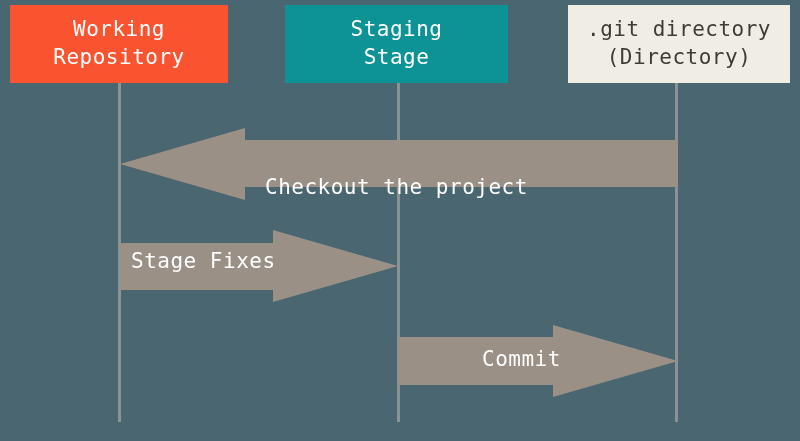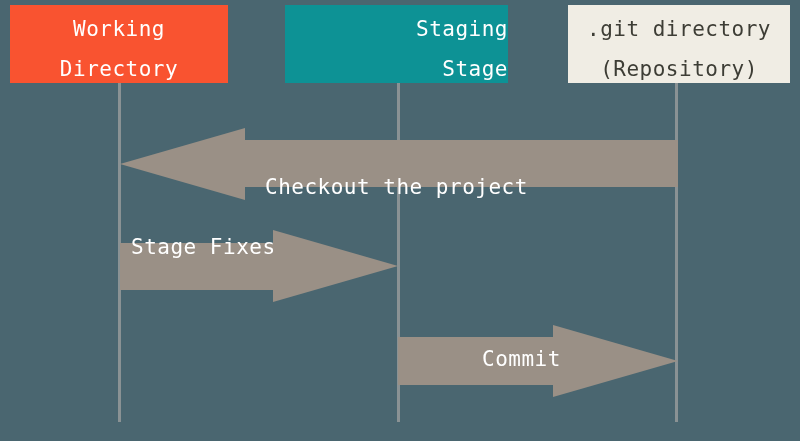--- a/index.html
+++ b/index.html
@@ -37,21 +37,21 @@
   }
   #box-working {
     left: 10px;  top: 5px;  width: 218px; height: 78px;
   }
   #box-staging {
     left: 285px; top: 5px;  width: 223px; height: 78px;
   }
   #box-repo {
     left: 568px; top: 5px;  width: 222px; height: 78px;
   }
-  .node-line-1, .node-line-2 { display: block; margin-top: 12px; }
+  .node-line-1, .node-line-2 { display: block; }
 
   
   .lifeline {
     position: absolute;
     width: 3px;
     top: 83px;
     height: 339px;
   }
   #lifeline-working { left: 118px; }
   #lifeline-staging { left: 397px; }
@@ -60,21 +60,21 @@
   
   .arrow-group { position: absolute; left: 0; top: 0; }
   .arrow-label {
     position: absolute;
     font-size: 21px;
     letter-spacing: 0.5px;
     white-space: pre;
     line-height: 1;
   }
   #label-checkout { left: 265px; top: 153px; }
-  #label-stage    { left: 131px; top: 237px; }
+  #label-stage    { left: 131px; top: 251px; }
   #label-commit   { left: 438px; top: 349px; }
 </style>
 </head>
 <body>
 
 <div id="diagram-root">
 
   <div class="bg-layer" style="background:#4a6670;"></div>
 
   <div class="lifeline" id="lifeline-working" style="background:#8a9294;"></div>
@@ -85,30 +85,30 @@
 
     <polygon fill="#9a9086" points="120,164 245,128 245,140 678,140 678,187 245,187 245,200"></polygon>
 
     <polygon fill="#9a9086" points="398,266 273,230 273,243 120,243 120,290 273,290 273,302"></polygon>
 
     <polygon fill="#9a9086" points="678,361 553,325 553,337 398,337 398,385 553,385 553,397"></polygon>
   </svg>
 
   <div class="node-box" id="box-working" style="background:#f95330;color:#ffffff;">
     <span class="node-line-1">Working</span>
-    <span class="node-line-2">Directory</span>
+    <span class="node-line-2">Repository</span>
   </div>
 
-  <div class="node-box" id="box-staging" style="background:#0d9295;color:#ffffff;align-items:flex-end;">
+  <div class="node-box" id="box-staging" style="background:#0d9295;color:#ffffff;">
     <span class="node-line-1">Staging</span>
     <span class="node-line-2">Stage</span>
   </div>
 
   <div class="node-box" id="box-repo" style="background:#f0ede4;color:#3d3d35;">
     <span class="node-line-1">.git directory</span>
-    <span class="node-line-2">(Repository)</span>
+    <span class="node-line-2">(Directory)</span>
   </div>
 
   <div class="arrow-label" id="label-checkout" style="color:#ffffff;margin-top:24px;">Checkout the project</div>
   <div class="arrow-label" id="label-stage" style="color:#ffffff;">Stage Fixes</div>
   <div class="arrow-label" id="label-commit" style="color:#ffffff;margin-left:44px;">Commit</div>
 
 </div>
 
 </body></html>

